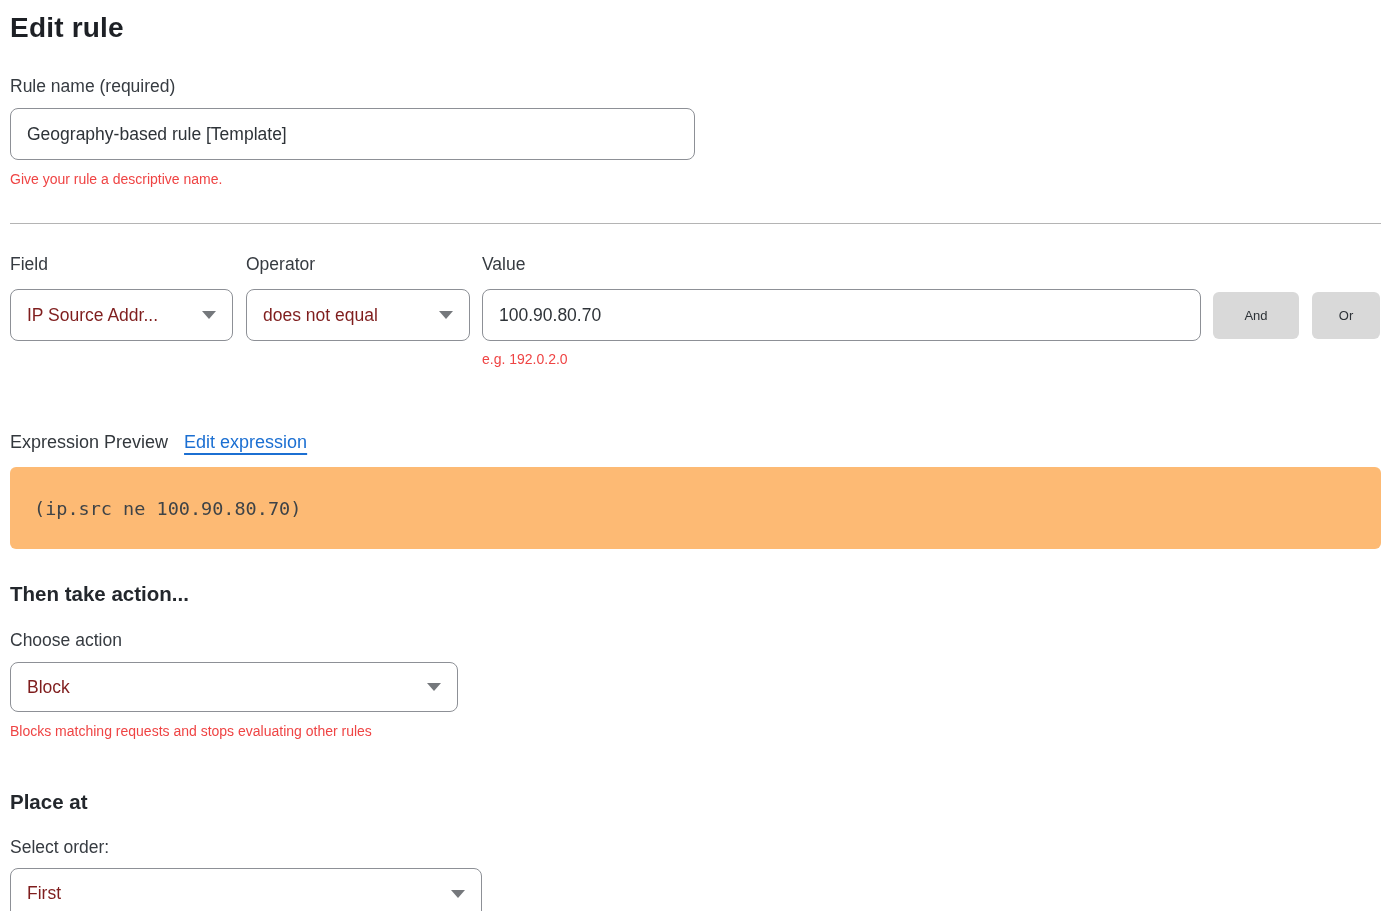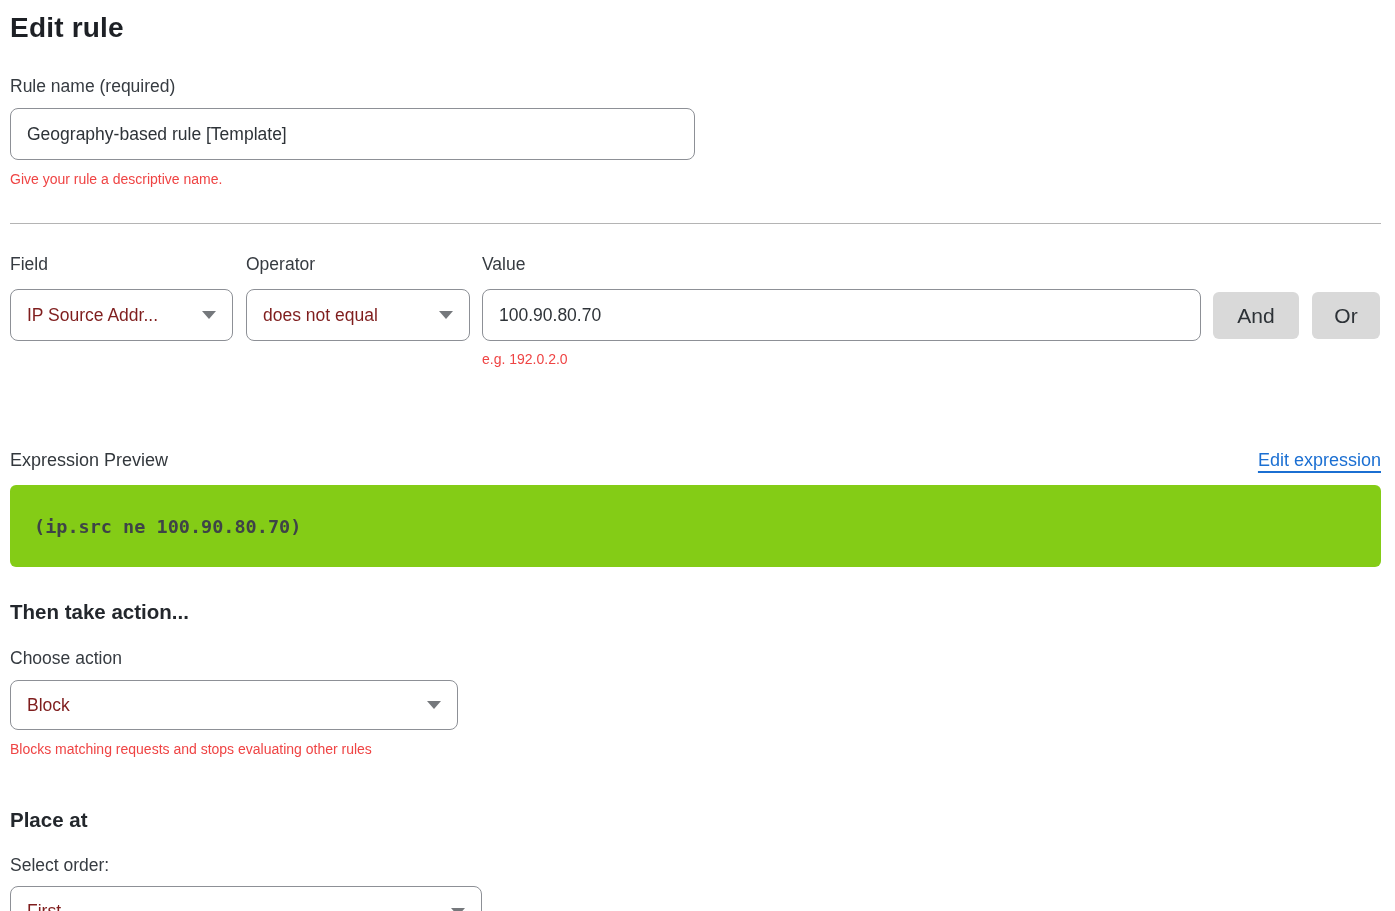--- a/index.html
+++ b/index.html
@@ -115,56 +115,56 @@
     gap: 13px;
     margin-left: 12px;
     padding-top: 38px;
   }
   .logic-btn {
     height: 47px;
     border: none;
     border-radius: 6px;
     background: #d9d9d9;
     color: #2d3237;
-    font-size: 21px;
+    font-size: 13px;
     font-family: inherit;
     cursor: pointer;
   }
   .and-btn { width: 86px; }
   .or-btn { width: 68px; }
 
   
   .expression-header {
-    margin-top: 80px;
-    display: flex;
-    justify-content: space-between;
+    margin-top: 62px;
+    display: flex;
+    justify-content: flex-start;
     align-items: baseline;
+    gap: 16px;
   }
   .expression-label { font-size: 18px; color: #33383d; }
   .edit-expression-link {
     color: var(--accent);
     font-size: 18px;
     text-decoration: underline;
     text-underline-offset: 5px;
     text-decoration-thickness: 1.5px;
     cursor: pointer;
   }
   .expression-box {
     margin-top: 14px;
     height: 82px;
     width: 100%;
-    background: #84cc16;
+    background: #fdba74;
     border-radius: 6px;
     display: flex;
     align-items: center;
     padding: 0 24px;
     font-family: "DejaVu Sans Mono", "Liberation Mono", monospace;
     font-size: 18.5px;
     color: #3e4347;
-    font-weight: bold;
   }
 
   
   .section-heading {
     margin: 0;
     font-size: 20.5px;
     font-weight: 700;
     color: #23272c;
   }
   .action-section { margin-top: 33px; }

